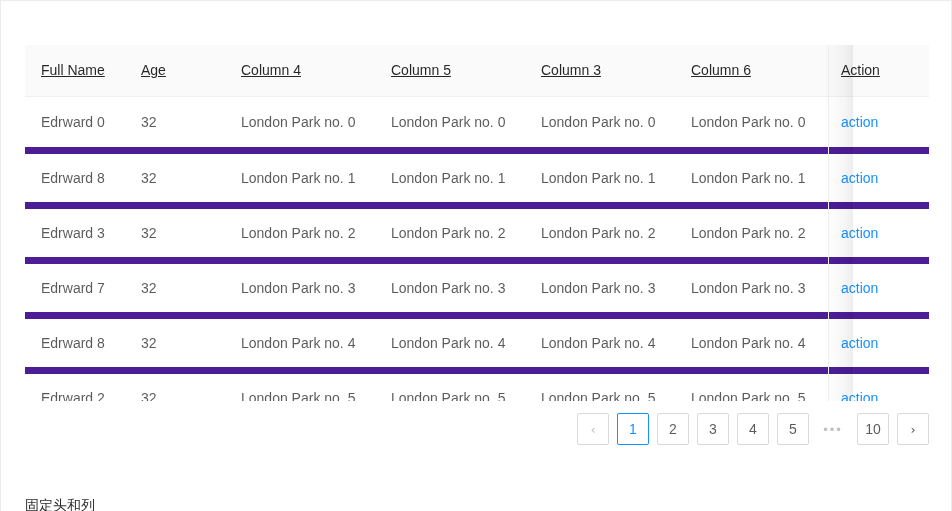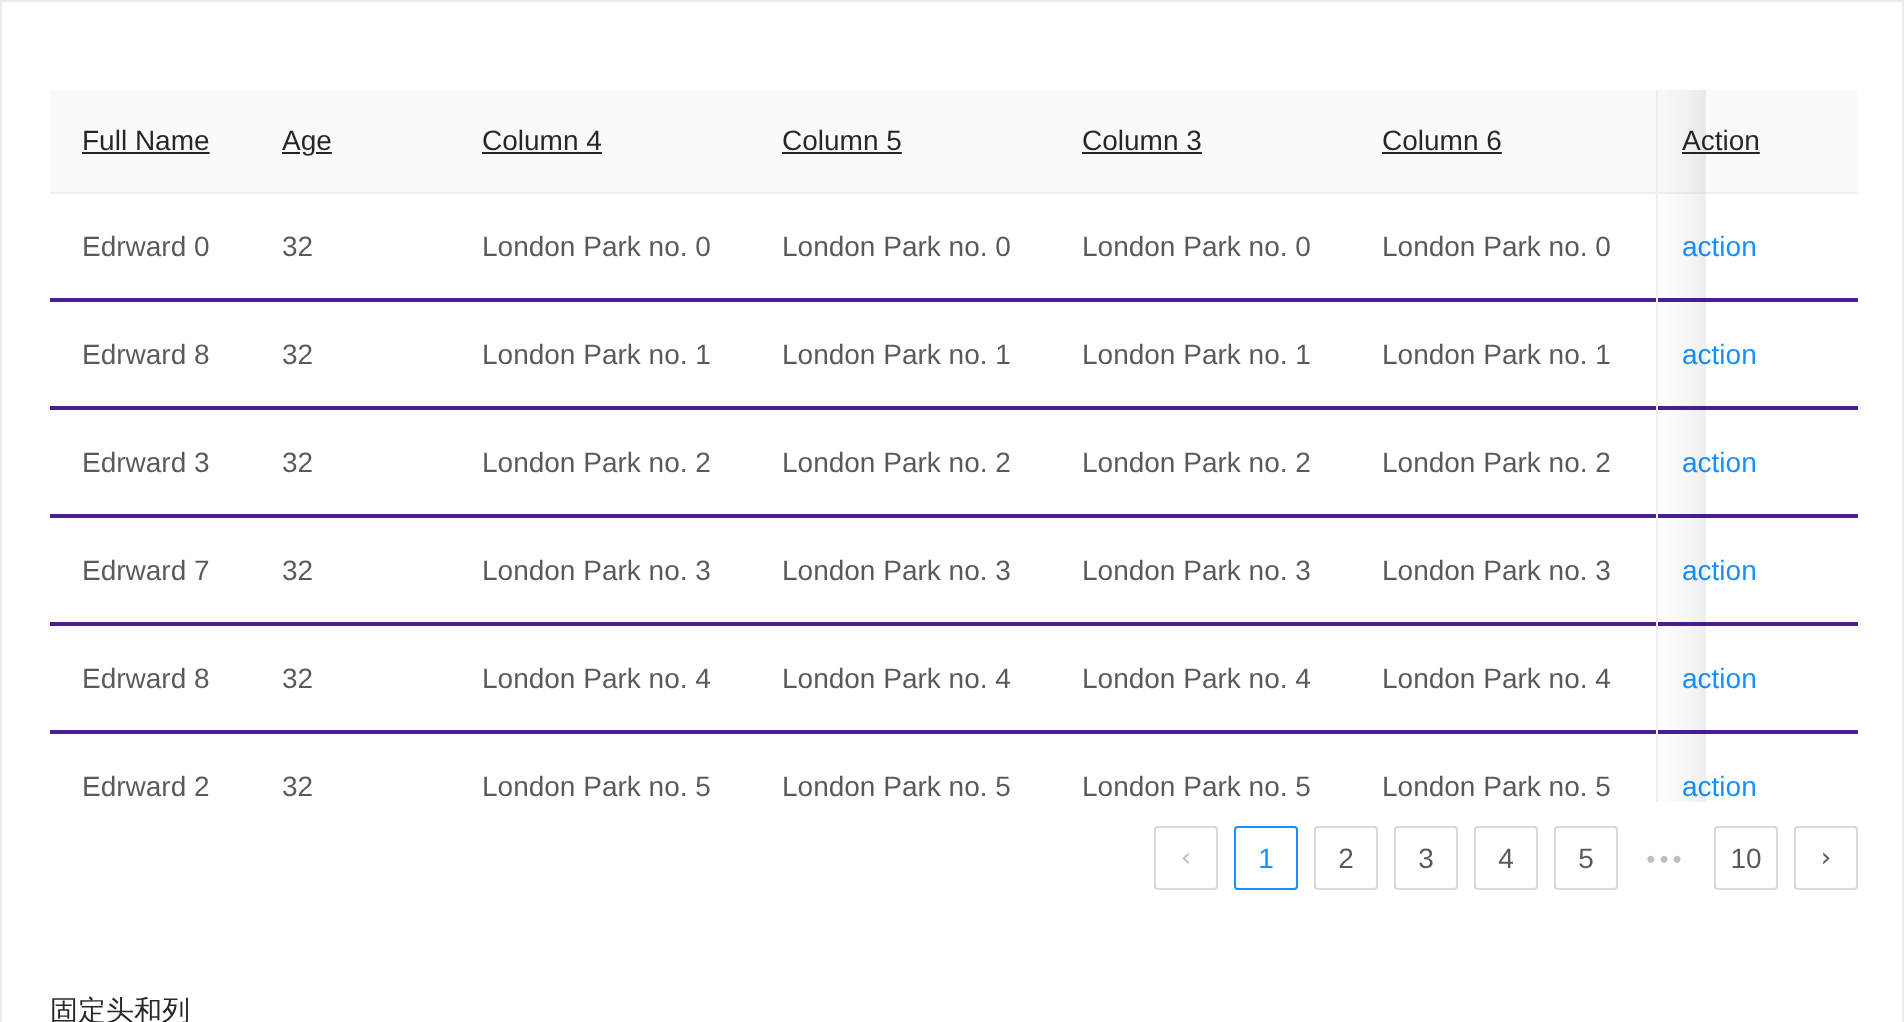--- a/index.html
+++ b/index.html
@@ -61,21 +61,21 @@
     white-space: nowrap;
     overflow: hidden;
     text-decoration: underline;
   }
 
   table.data-table tbody td {
     color: #000000a6;
     padding: 16px 16px;
     height: 54px;
     box-sizing: border-box;
-    border-bottom: 2px solid #4c1d95;
+    border-bottom: 7px solid #4c1d95;
     background: #ffffff;
     white-space: nowrap;
     overflow: hidden;
   }
 
   
   .col-name   { width: 100px; }
   .col-age    { width: 100px; }
   .col-c1     { width: 150px; }
   .col-c2     { width: 150px; }

